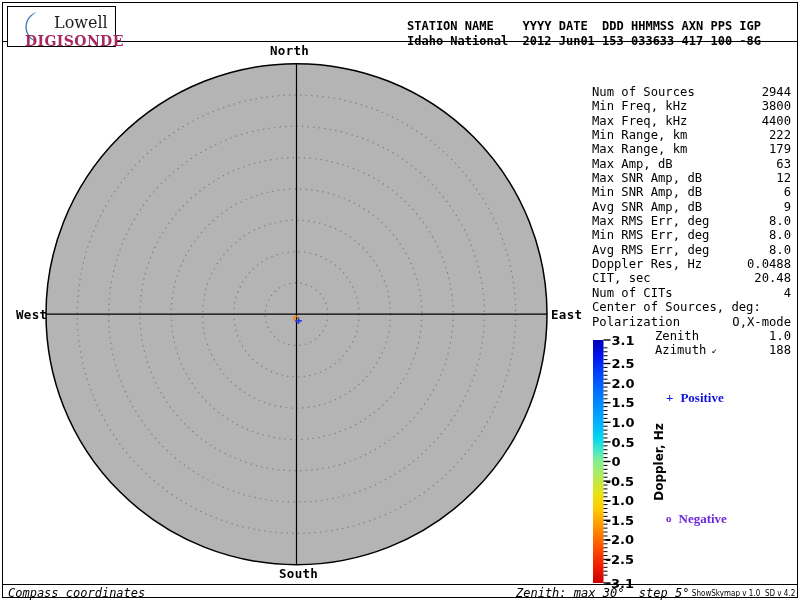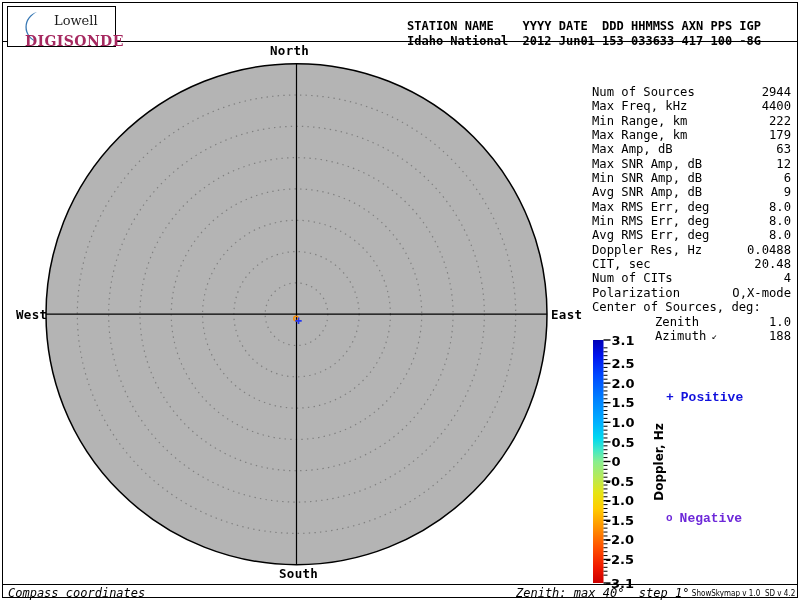--- a/index.html
+++ b/index.html
@@ -6,21 +6,21 @@
   html,body{margin:0;padding:0;background:#fff;}
   .page{position:relative;width:800px;height:600px;background:#ffffff;overflow:hidden;
         font-family:"DejaVu Sans Mono",monospace;color:#000;}
   .frame{position:absolute;inset:2px;border:1.5px solid #000;pointer-events:none;z-index:10;}
 
   
   .logo-box{position:absolute;left:7px;top:6px;width:107px;height:39px;background:#fff;
             border:1.2px solid #000;z-index:5;}
   .crescent{position:absolute;left:5px;top:3px;}
   .logo-lowell{position:absolute;left:46px;top:6px;font-family:"DejaVu Serif",serif;
-               font-size:13px;color:#1c1c1c;}
+               font-size:16px;color:#1c1c1c;}
   .logo-digisonde{position:absolute;left:17px;top:26px;font-family:"DejaVu Serif",serif;
                   font-weight:bold;font-size:14px;color:#a62960;letter-spacing:.4px;}
 
   
   .header-line{position:absolute;left:407px;white-space:pre;font-weight:bold;font-size:12px;line-height:15px;}
   .hl1{top:7px;} .hl2{top:22px;}
   .header-rule{position:absolute;left:3px;right:3px;top:41px;border-top:1.3px solid #000;}
 
   
   #plot-svg{position:absolute;left:0;top:0;width:800px;height:600px;}
@@ -36,21 +36,21 @@
   .stats{position:absolute;left:592px;top:61px;width:199px;font-size:12.2px;margin-top:24px;}
   .stat-row{display:flex;height:14.35px;line-height:14.4px;align-items:baseline;}
   .stat-row.indent{padding-left:63px;}
   .stat-label{white-space:pre;}
   .stat-value{margin-left:auto;white-space:pre;}
   .az-arrow{font-size:9px;margin-left:5px;position:relative;top:-1px;}
 
   
   .doppler-label{position:absolute;left:659px;top:462px;transform:translate(-50%,-50%) rotate(-90deg);
                  font-family:"DejaVu Sans",sans-serif;font-weight:bold;font-size:12px;white-space:nowrap;}
-  .legend{position:absolute;font-family:Liberation Mono, monospace;font-weight:bold;font-size:13px;white-space:nowrap;}
+  .legend{position:absolute;font-family:Liberation Serif, serif;font-weight:bold;font-size:13px;white-space:nowrap;}
   .legend-pos{left:666px;top:390px;}
   .legend-neg{left:666px;top:511px;}
   .legend .mk{display:inline-block;margin-right:7px;}
   .legend-neg .mk{font-size:11px;position:relative;top:-1px;}
 
   
   .status-rule{position:absolute;left:3px;right:3px;top:584px;border-top:1.2px solid #000;}
   .f-left{position:absolute;left:8px;top:586px;font-style:italic;font-size:12px;white-space:pre;}
   .f-center{position:absolute;left:516px;top:586px;font-style:italic;font-size:12px;white-space:pre;}
   .f-right{position:absolute;right:5px;top:588px;font-family:"DejaVu Sans",sans-serif;font-size:9px;
@@ -191,20 +191,24 @@
   <div class="compass c-south">South</div>
   <div class="compass c-west">West</div>
   <div class="compass c-east">East</div>
 
   <div class="stats" id="stats">
       <div class="stat-row">
         <span class="stat-label">Num of Sources</span>
         <span class="stat-value">2944</span>
       </div>
       <div class="stat-row">
+        <span class="stat-label">Min Freq, kHz</span>
+        <span class="stat-value">3800</span>
+      </div>
+      <div class="stat-row">
         <span class="stat-label">Max Freq, kHz</span>
         <span class="stat-value">4400</span>
       </div>
       <div class="stat-row">
         <span class="stat-label">Min Range, km</span>
         <span class="stat-value">222</span>
       </div>
       <div class="stat-row">
         <span class="stat-label">Max Range, km</span>
         <span class="stat-value">179</span>
@@ -243,26 +247,26 @@
       </div>
       <div class="stat-row">
         <span class="stat-label">CIT, sec</span>
         <span class="stat-value">20.48</span>
       </div>
       <div class="stat-row">
         <span class="stat-label">Num of CITs</span>
         <span class="stat-value">4</span>
       </div>
       <div class="stat-row">
+        <span class="stat-label">Center of Sources, deg:</span>
+        <span class="stat-value"></span>
+      </div>
+      <div class="stat-row">
         <span class="stat-label">Polarization</span>
         <span class="stat-value">O,X-mode</span>
-      </div>
-      <div class="stat-row">
-        <span class="stat-label">Center of Sources, deg:</span>
-        <span class="stat-value"></span>
       </div>
       <div class="stat-row indent">
         <span class="stat-label">Zenith</span>
         <span class="stat-value">1.0</span>
       </div>
       <div class="stat-row indent">
         <span class="stat-label">Azimuth</span>
         <span class="az-arrow">↙</span>
         <span class="stat-value">188</span>
       </div>
@@ -272,15 +276,15 @@
 
   <div class="legend legend-pos" id="legend-pos" style="color: rgb(18, 18, 221);">
     <span class="mk">+</span><span>Positive</span>
   </div>
   <div class="legend legend-neg" id="legend-neg" style="color: #6d28d9;">
     <span class="mk">o</span><span>Negative</span>
   </div>
 
   <div class="status-rule"></div>
   <div class="f-left">Compass coordinates</div>
-  <div class="f-center">Zenith: max 40°  step 1°</div>
+  <div class="f-center">Zenith: max 30°  step 5°</div>
   <div class="f-right">ShowSkymap v 1.0  SD v 4.2</div>
 </div>
 
 </body></html>

